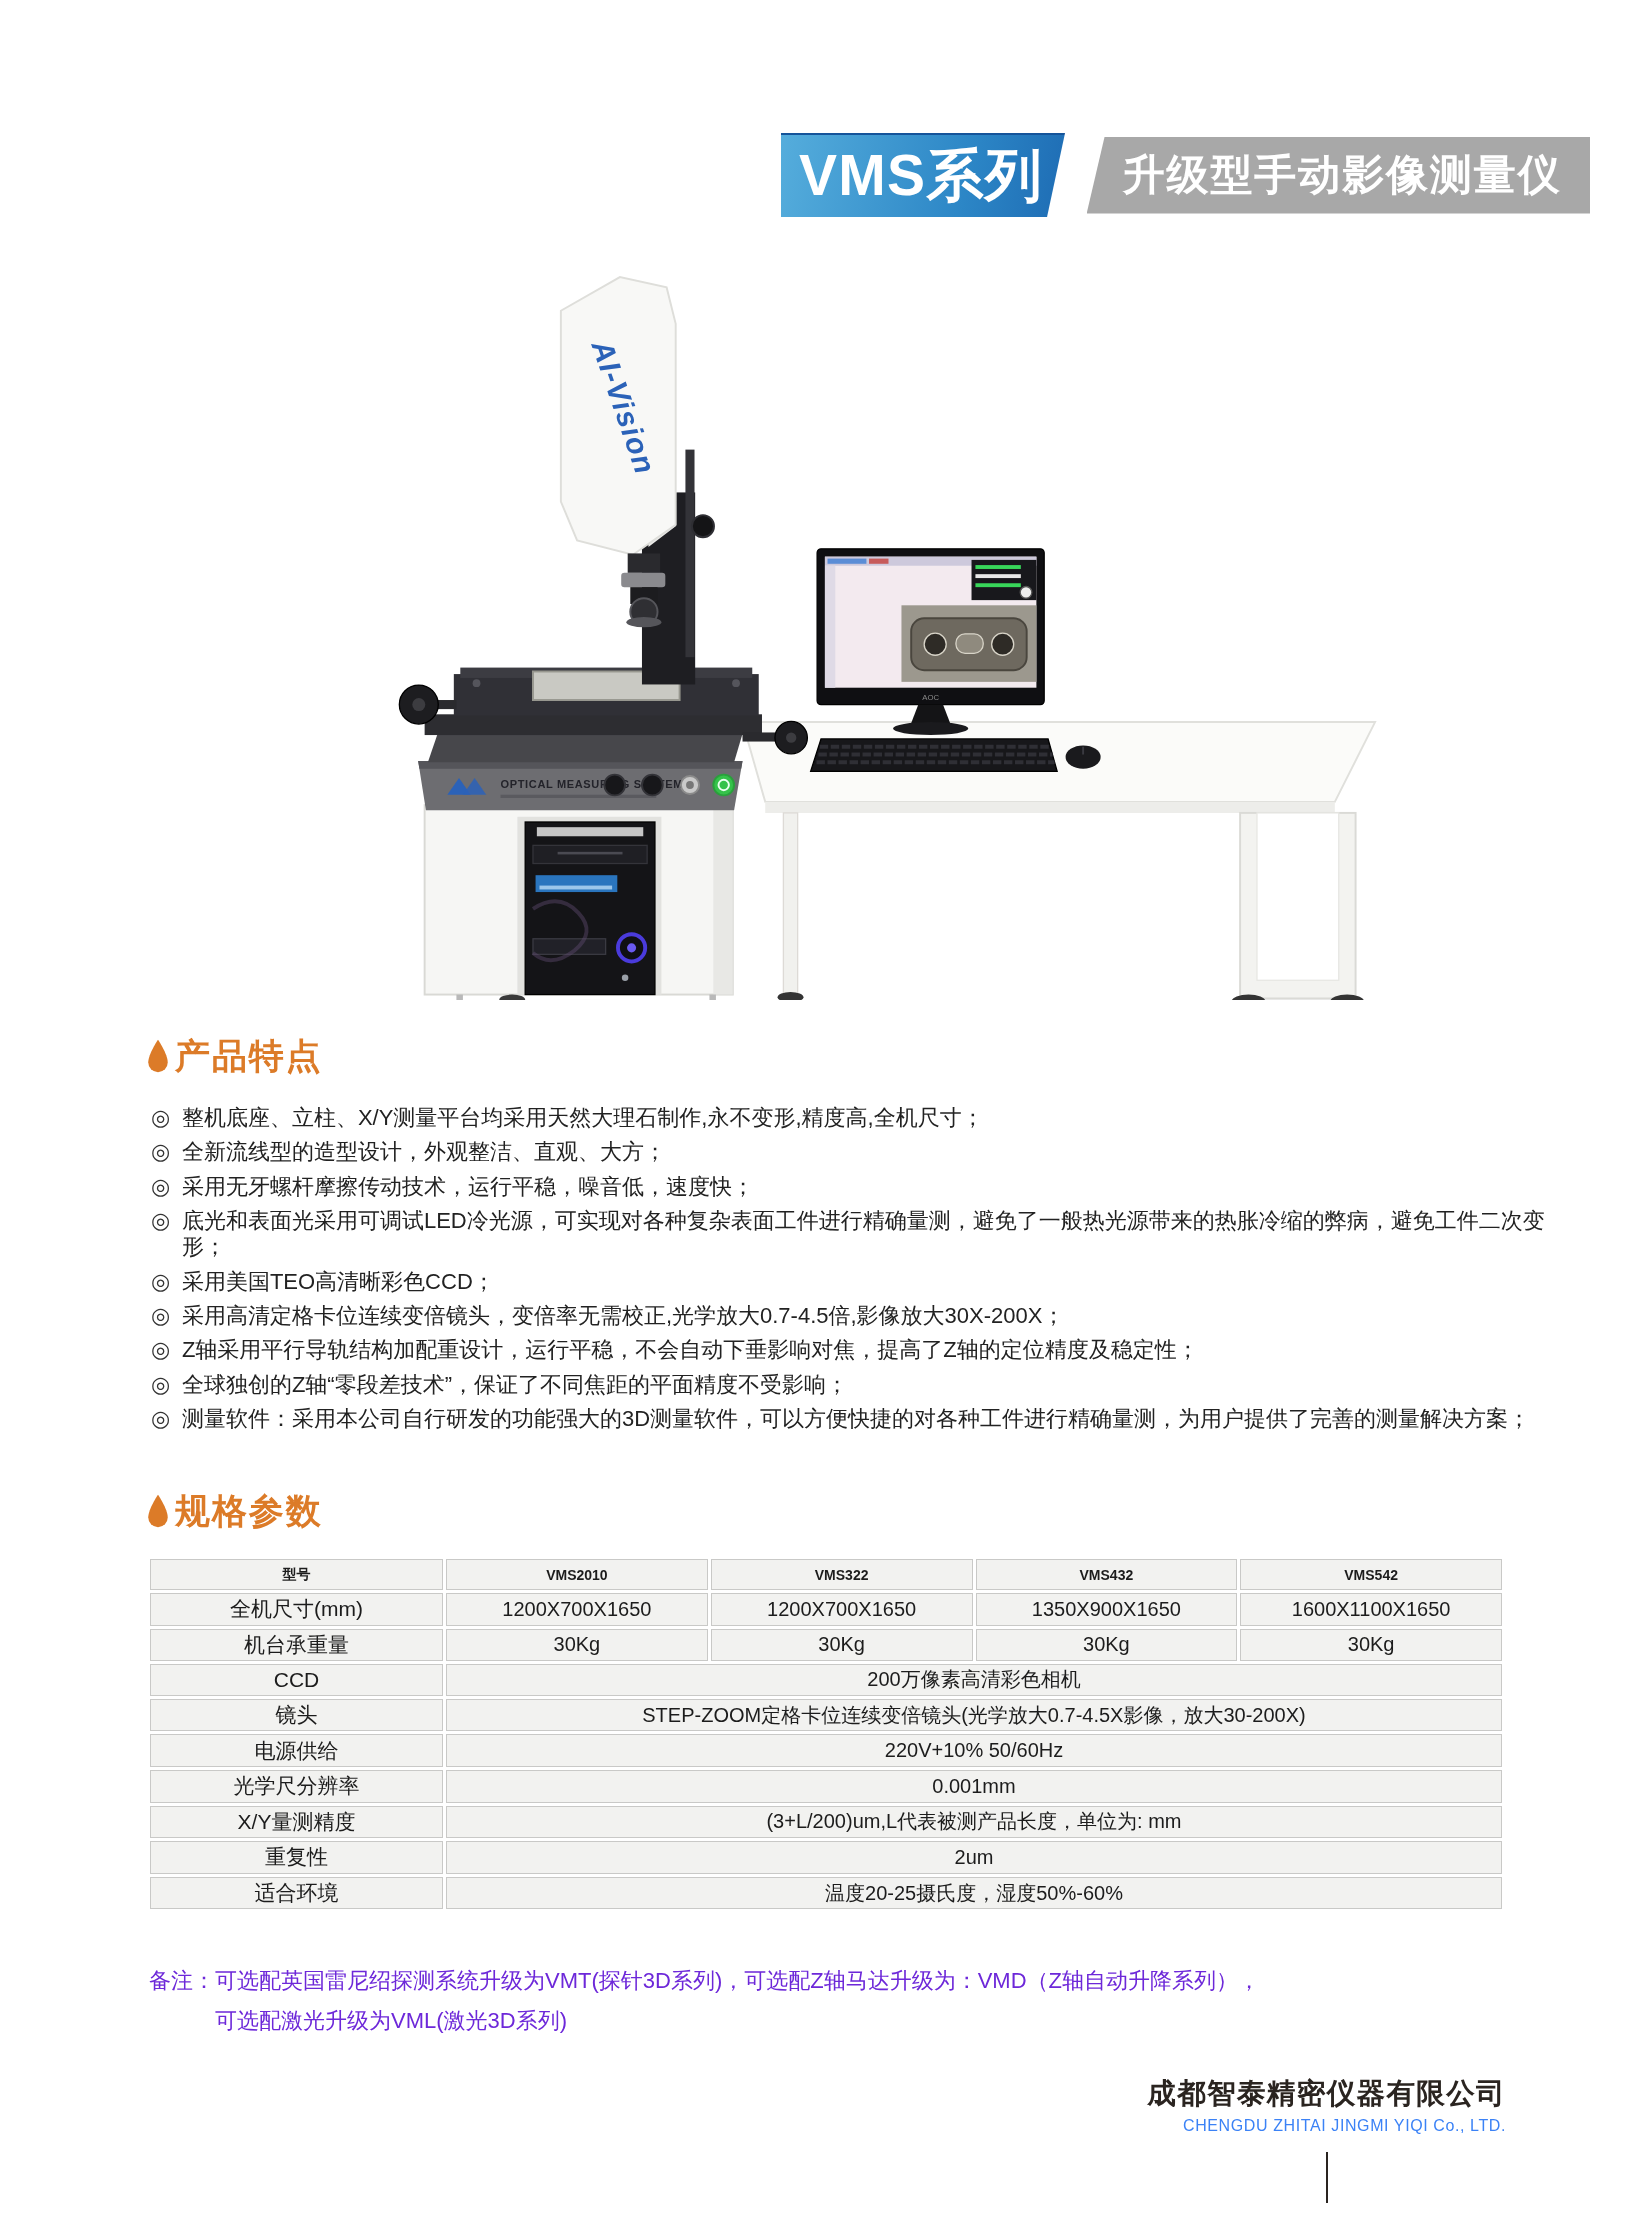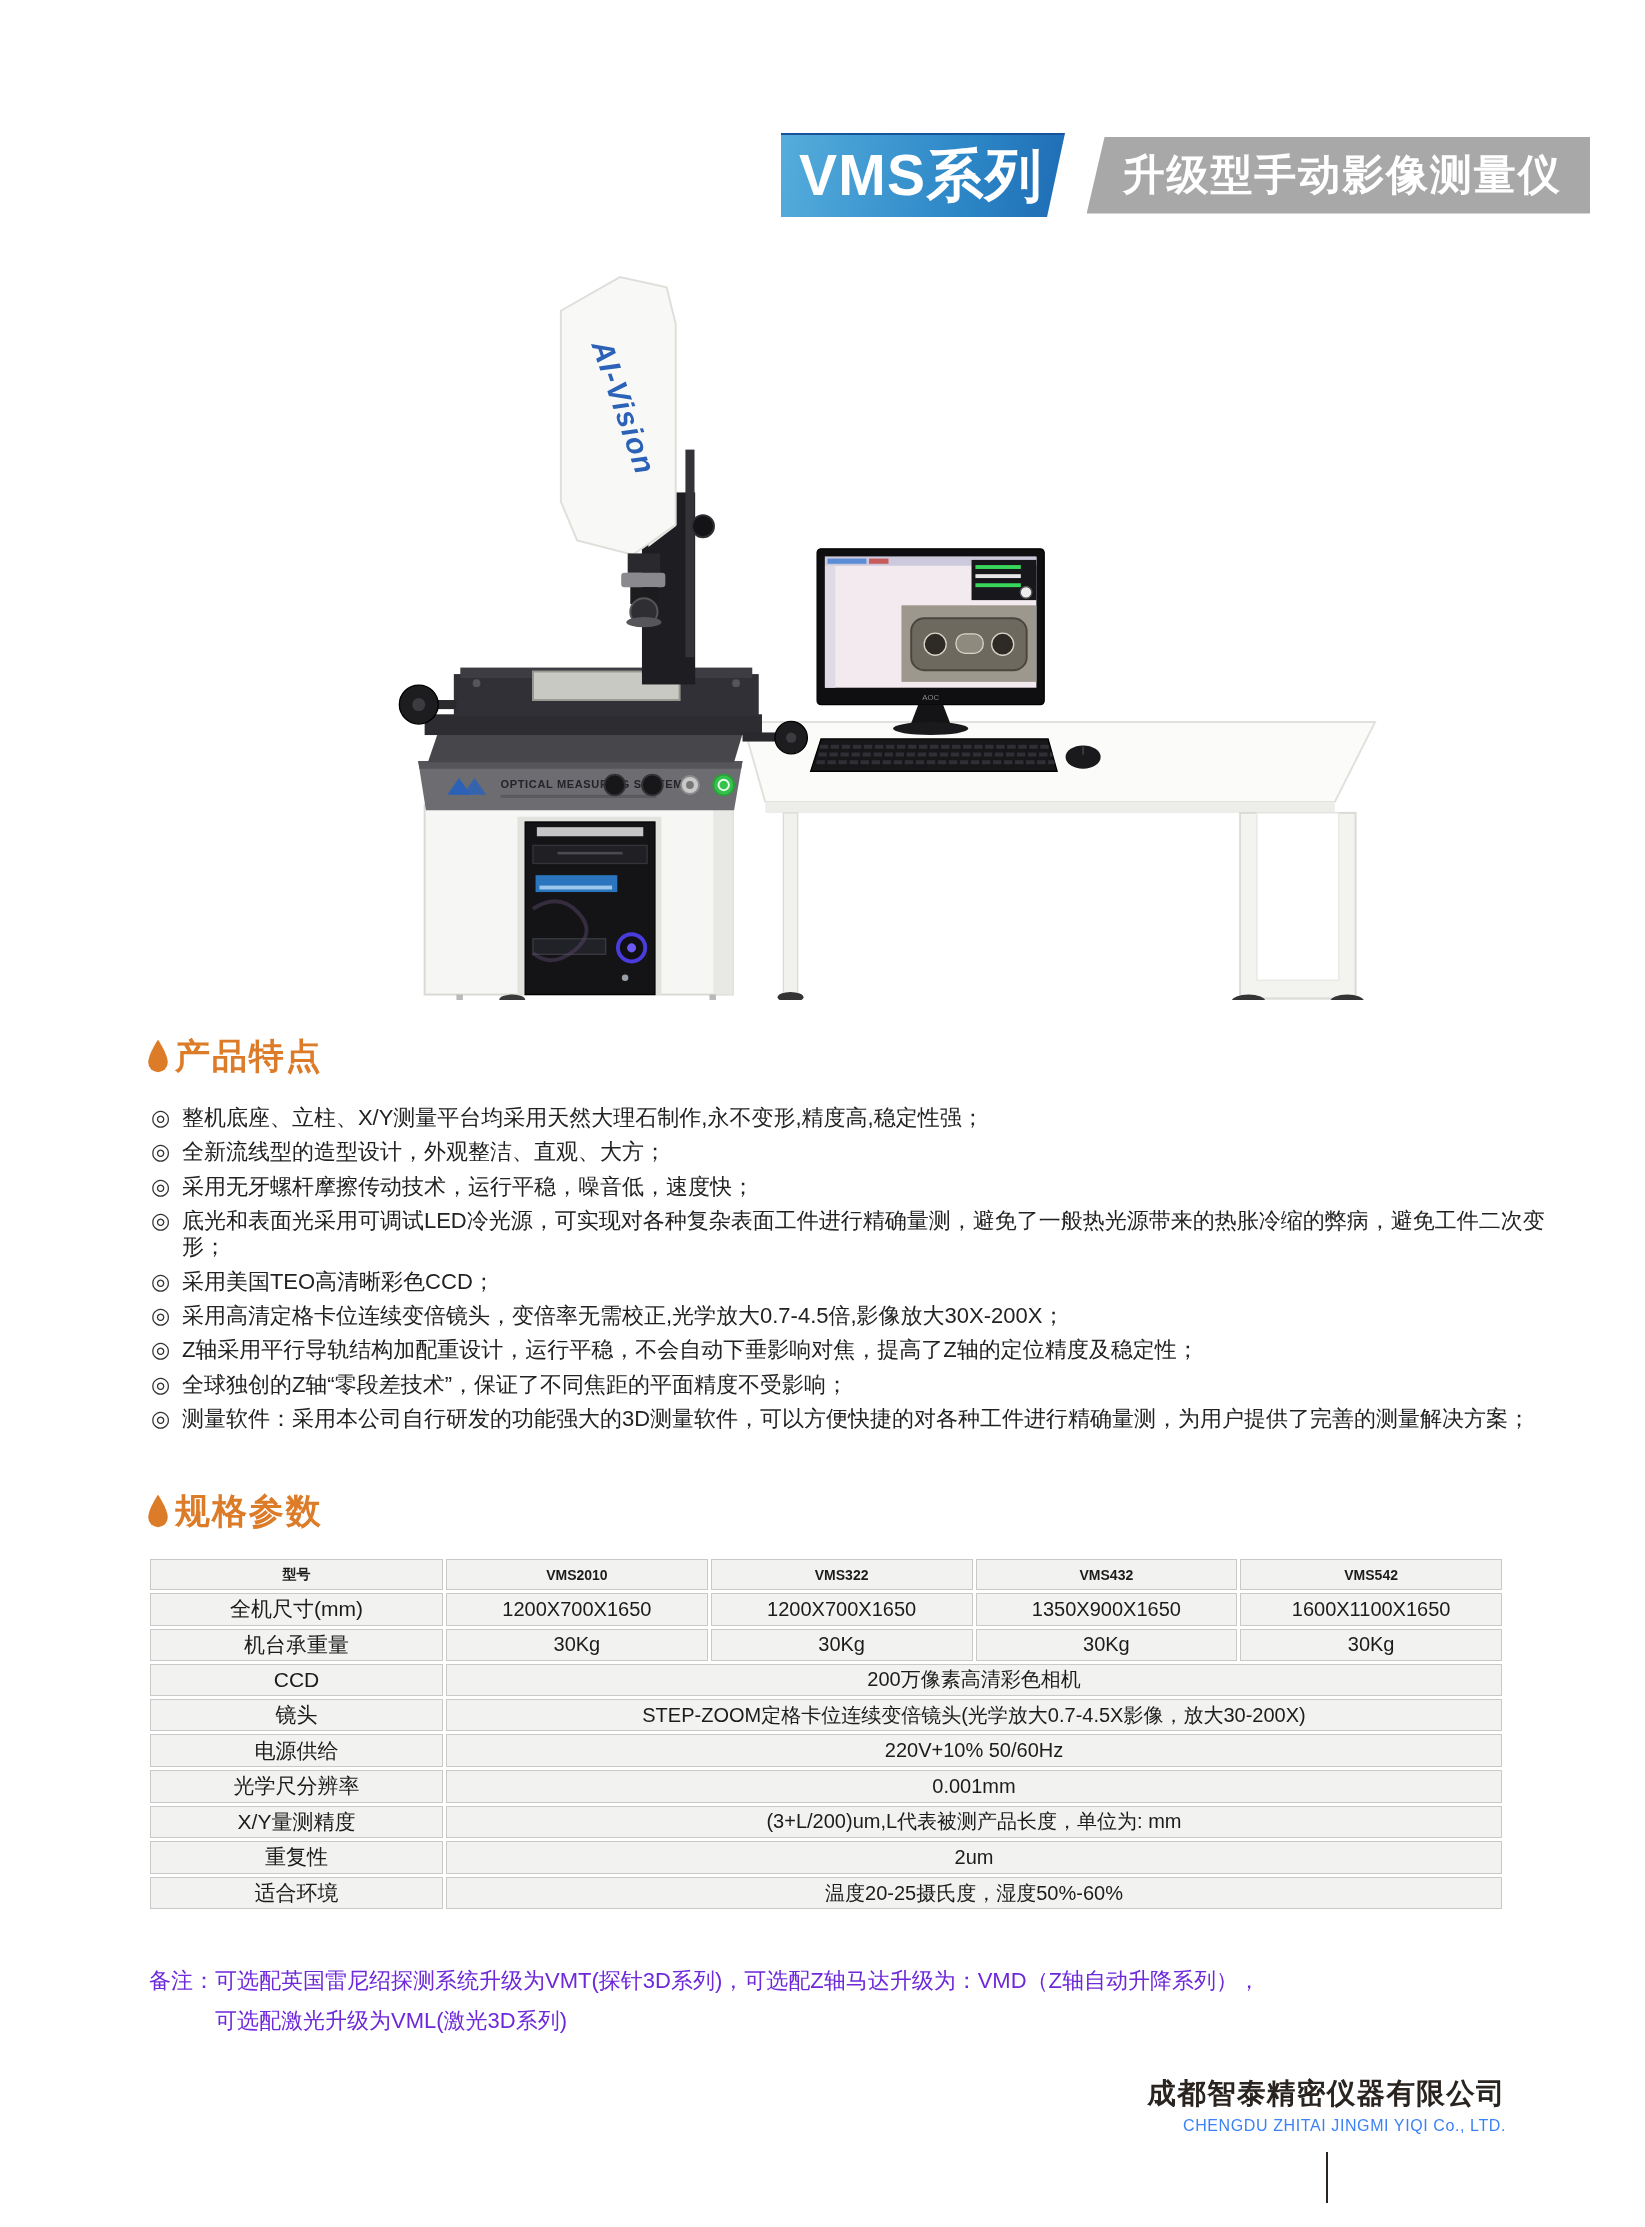--- a/index.html
+++ b/index.html
@@ -221,21 +221,21 @@
 
   <div class="section-head" id="features-head">
     <svg width="26" height="38" viewBox="0 0 24 34">
       <path d="M12,1 C12,1 3,14 3,22 a9,9 0 0 0 18,0 C21,14 12,1 12,1 Z" fill="#dc7b28"></path>
     </svg>
     <span class="title">产品特点</span>
   </div>
   <ul class="features-list">
     <li>
         <span class="marker">◎</span>
-        <span>整机底座、立柱、X/Y测量平台均采用天然大理石制作,永不变形,精度高,稳定性强；</span>
+        <span>整机底座、立柱、X/Y测量平台均采用天然大理石制作,永不变形,精度高,全机尺寸；</span>
       </li>
     <li>
         <span class="marker">◎</span>
         <span>全新流线型的造型设计，外观整洁、直观、大方；</span>
       </li>
     <li>
         <span class="marker">◎</span>
         <span>采用无牙螺杆摩擦传动技术，运行平稳，噪音低，速度快；</span>
       </li>
     <li>

